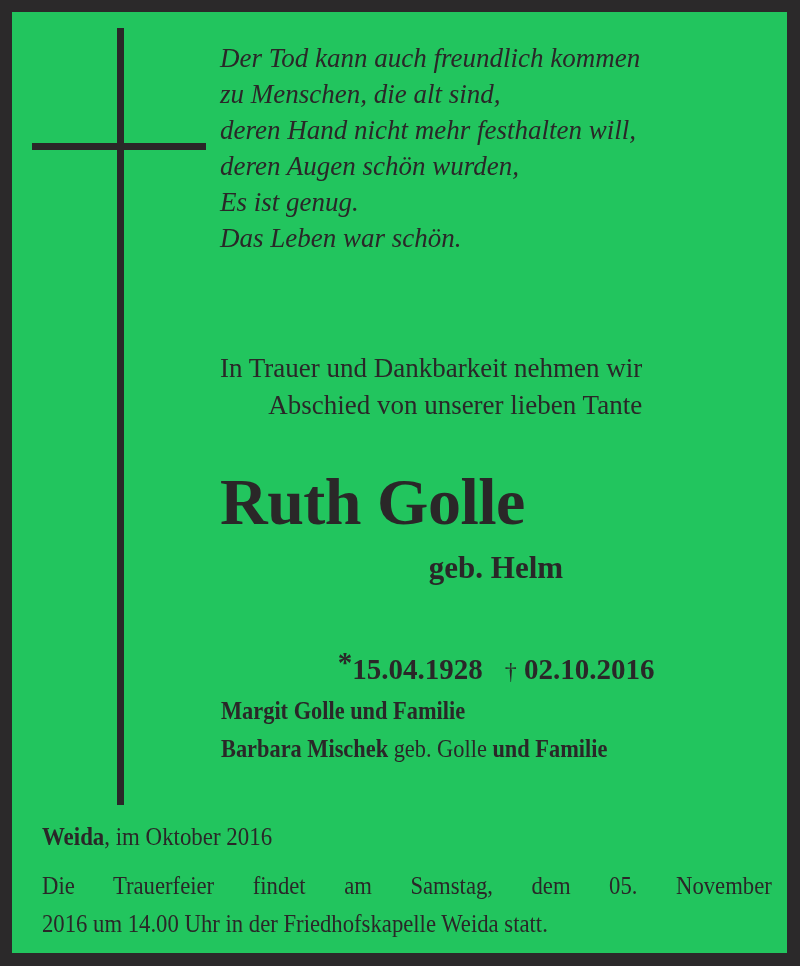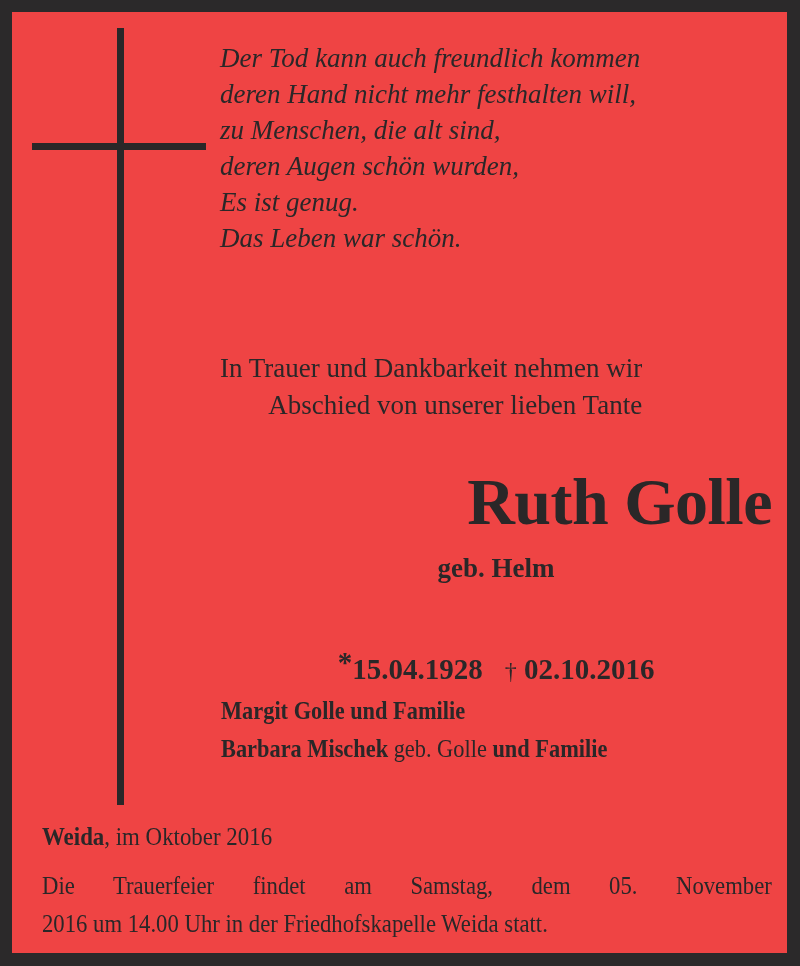--- a/index.html
+++ b/index.html
@@ -1,47 +1,47 @@
 <!DOCTYPE html>
 <html><head>
 <meta charset="utf-8">
 <style>
   html, body { margin:0; padding:0; }
   body { width:800px; height:966px; background:#2b292a; position:relative; overflow:hidden; font-family:"Liberation Serif", serif; color:#2a2728; }
-  .card { position:absolute; left:12px; top:12px; width:775px; height:941px; background:#ef4444; }
+  .card { position:absolute; left:12px; top:12px; width:775px; height:941px; background:#22c55e; }
   .cross-v { position:absolute; left:105px; top:16px; width:7px; height:777px; background:#2a2728; }
   .cross-h { position:absolute; left:20px; top:131px; width:174px; height:7px; background:#2a2728; }
   .poem { position:absolute; left:208px; top:28px; font-style:italic; font-size:27px; line-height:36px; }
   .poem div { white-space:nowrap; }
   .intro { position:absolute; left:208px; top:338px; font-size:27px; line-height:37px;text-align:right; }
   .intro div { white-space:nowrap; }
-  .name { position:absolute; left:208px; width:552px; top:452px; text-align:right; font-weight:bold; font-size:66px; line-height:76px; letter-spacing:-0.5px; }
-  .nee { position:absolute; left:208px; width:552px; top:540px; text-align:center; font-weight:bold; font-size:27px; line-height:32px; }
+  .name { position:absolute; left:208px; width:552px; top:452px; text-align:left; font-weight:bold; font-size:66px; line-height:76px; letter-spacing:-0.5px; }
+  .nee { position:absolute; left:208px; width:552px; top:540px; text-align:center; font-weight:bold; font-size:31px; line-height:32px; }
   .dates { position:absolute; left:208px; width:552px; top:590px; text-align:center; font-weight:bold; font-size:29px; line-height:38px; white-space:nowrap;margin-top:41px; }
   .dates .star { font-size:29px; vertical-align:7px; }
   .dates .gap { display:inline-block; width:22px; }
   .dates .dagger { font-weight:normal; font-size:24px; }
   .mourners { position:absolute; left:209px; top:680px; font-size:26px; line-height:38px; transform:scaleX(0.86); transform-origin:left top; white-space:nowrap; }
   .mourners b { font-weight:bold; }
   .place { position:absolute; left:30px; top:808px; font-size:26px; line-height:34px; transform:scaleX(0.88); transform-origin:left top; white-space:nowrap; }
   .service { position:absolute; left:30px; top:855px; width:836px; font-size:26px; line-height:38px; transform:scaleX(0.873); transform-origin:left top; text-align:justify; text-align-last:left; }
   .service .l1 { display:block; text-align:justify; text-align-last:justify; }
   .service .l2 { display:block; }
 </style>
 </head>
 <body>
 
 <div class="card">
   <div class="cross-v"></div>
   <div class="cross-h"></div>
 
   <div class="poem">
     <div>Der Tod kann auch freundlich kommen</div>
+    <div>zu Menschen, die alt sind,</div>
     <div>deren Hand nicht mehr festhalten will,</div>
-    <div>zu Menschen, die alt sind,</div>
     <div>deren Augen schön wurden,</div>
     <div>Es ist genug.</div>
     <div>Das Leben war schön.</div>
   </div>
 
   <div class="intro">
     <div>In Trauer und Dankbarkeit nehmen wir</div>
     <div>Abschied von unserer lieben Tante</div>
   </div>
 

